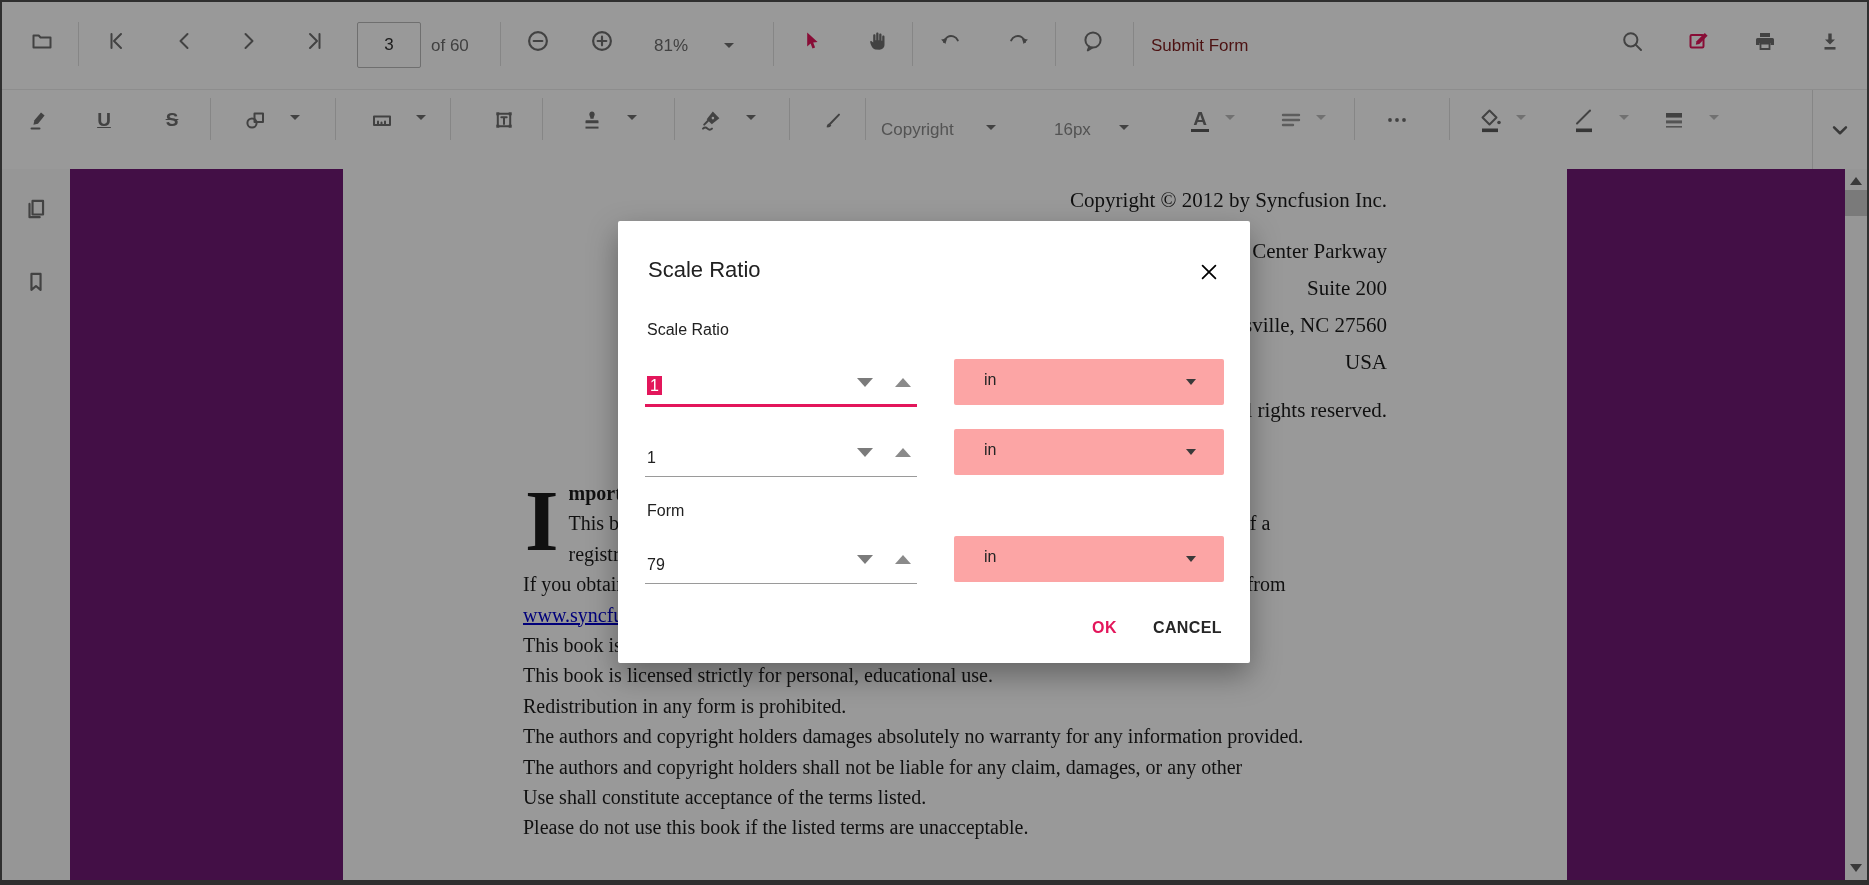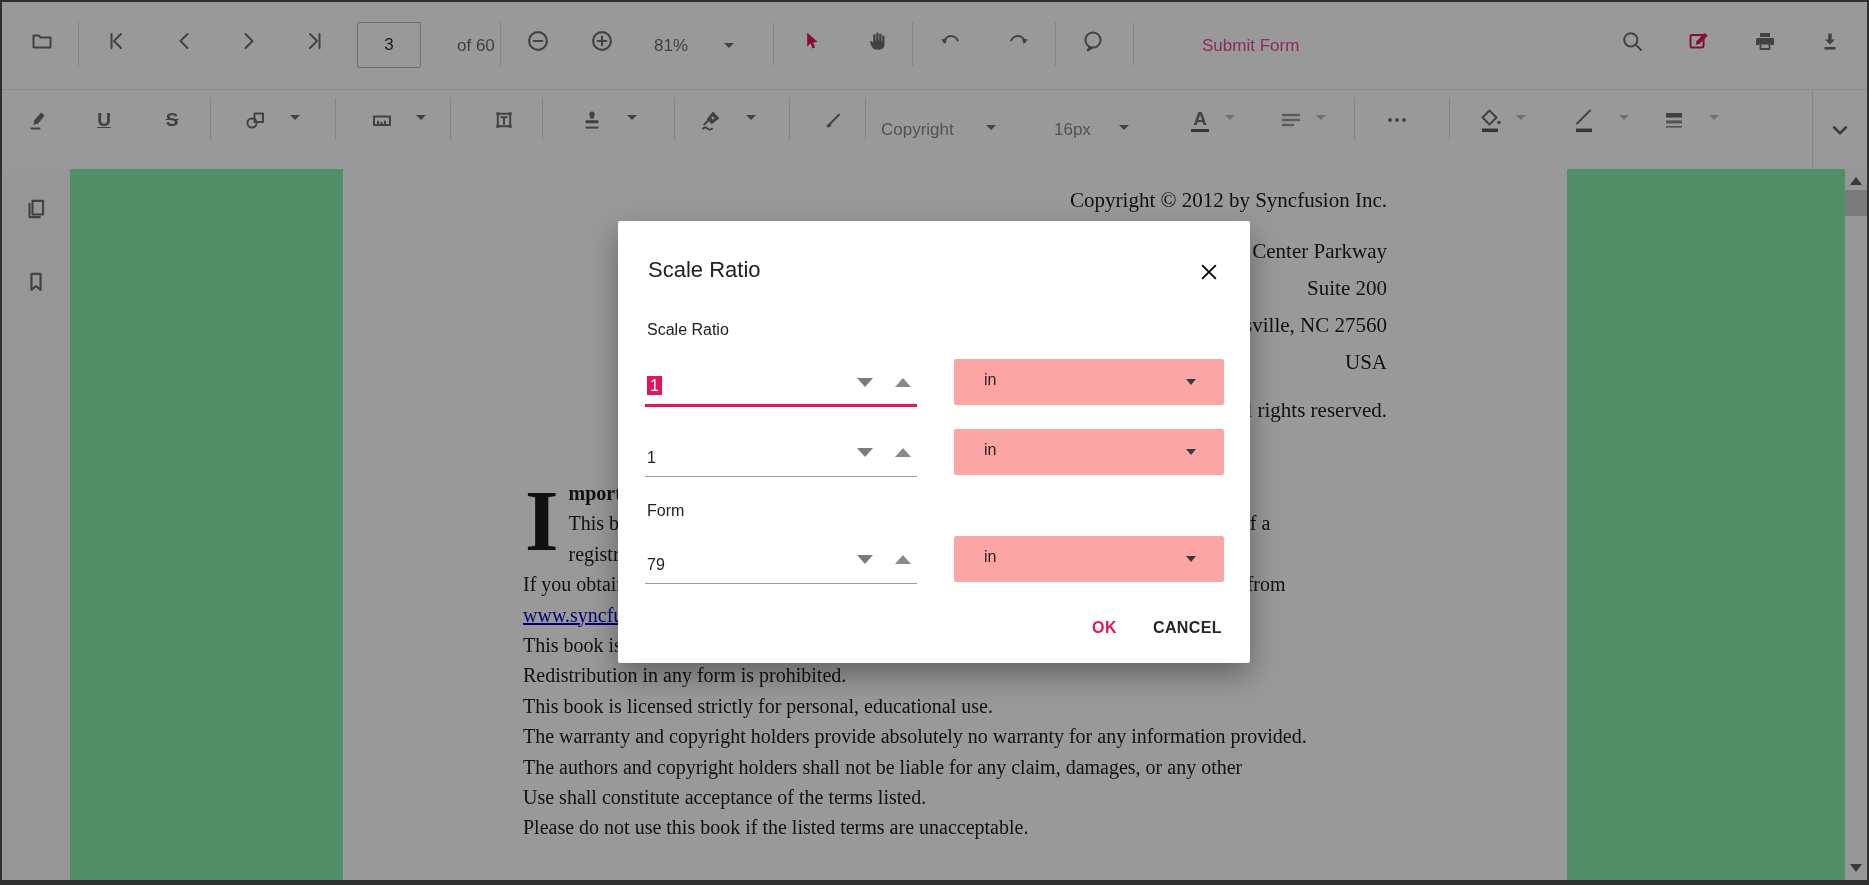--- a/index.html
+++ b/index.html
@@ -22,21 +22,21 @@
   .caret.dis{border-top-color:#bdbdbd;}
   .tb-text{position:absolute;top:0;height:87px;display:flex;align-items:center;color:#6d6d6d;font-size:17px;}
   .tb2 .tb-text{height:79px;color:#8a8a8a;}
   .pageinput{position:absolute;left:355px;top:20px;width:62px;height:44px;border:1px solid #b9b9b9;border-radius:2px;
              background:#fff;display:flex;align-items:center;justify-content:center;font-size:17px;color:#333;}
   .glyphU{font-size:19px;color:#6f6f6f;text-decoration:underline;font-weight:bold;}
   .glyphS{font-size:19px;color:#6f6f6f;text-decoration:line-through;font-weight:bold;}
   .glyphA{font-size:19px;color:#6f6f6f;font-weight:bold;border-bottom:3px solid #5a5a5a;line-height:20px;padding:0 2px;}
   .collapse{position:absolute;right:0;top:0;width:54px;height:79px;border-left:1px solid #e0e0e0;display:flex;align-items:center;justify-content:center;cursor:pointer;}
   
-  .content{position:absolute;left:0;top:167px;right:0;bottom:0;background:#86efac;overflow:hidden;}
+  .content{position:absolute;left:0;top:167px;right:0;bottom:0;background:#701a75;overflow:hidden;}
   .sidebar{position:absolute;left:0;top:0;width:68px;height:100%;background:#fafafa;}
   .sbtn{position:absolute;left:12px;width:44px;height:44px;display:flex;align-items:center;justify-content:center;cursor:pointer;}
   .viewer{position:absolute;left:68px;top:0;right:0;bottom:0;overflow:hidden;}
   .page{position:absolute;left:273px;top:-40px;width:1224px;height:1010px;background:#fff;
         font-family:"Liberation Serif",serif;color:#1c1c1c;}
   .rblock{position:absolute;left:180px;right:180px;text-align:right;font-size:21px;}
   .lblock{position:absolute;left:180px;right:180px;text-align:left;font-size:20px;line-height:30.4px;}
   .dropcap{float:left;font-size:86px;line-height:82px;font-weight:bold;height:88px;margin:2px 10px 0 2px;}
   .doclink{color:#0000cc;text-decoration:underline;}
   
@@ -95,21 +95,21 @@
         </svg>
     </div>
     <div class="tbtn" style="left:291px">
       <svg width="24" height="24" viewBox="0 0 24 24">
           <path class="ic" d="M7 5l7 7-7 7M16.5 5v14" stroke-width="2.2"></path>
         </svg>
     </div>
     <div class="pageinput">
         <span>3</span>
       </div>
-    <div class="tb-text" style="left:455px">of 60</div>
+    <div class="tb-text" style="left:429px">of 60</div>
     <div class="sep1" style="left:498px"></div>
     <div class="tbtn" style="left:514px">
       <svg width="26" height="26" viewBox="0 0 24 24">
           <circle class="ic" cx="12" cy="12" r="8.2"></circle>
           <path class="ic" d="M8 12h8"></path>
         </svg>
     </div>
     <div class="tbtn" style="left:578px">
       <svg width="26" height="26" viewBox="0 0 24 24">
           <circle class="ic" cx="12" cy="12" r="8.2"></circle>
@@ -147,21 +147,21 @@
         </svg>
     </div>
     <div class="sep1" style="left:1053px"></div>
     <div class="tbtn" style="left:1069px">
       <svg width="24" height="24" viewBox="0 0 24 24">
           <circle class="ic" cx="12" cy="11" r="7.6"></circle>
           <path class="ic" d="M8.3 17.6 L6.8 21.4 L11.2 18.7" stroke-width="1.8"></path>
         </svg>
     </div>
     <div class="sep1" style="left:1131px"></div>
-    <div class="tb-text" style="left:1200px;color:#ec4899">Submit Form</div>
+    <div class="tb-text" style="left:1149px;color:#7f1d1d">Submit Form</div>
     <div class="tbtn" style="left:1608px">
       <svg width="24" height="24" viewBox="0 0 24 24">
           <circle class="ic" cx="10.8" cy="10.8" r="6.6" stroke-width="2.2"></circle>
           <path class="ic" d="M15.6 15.6 L21 21" stroke-width="2.2"></path>
         </svg>
     </div>
     <div class="tbtn" style="left:1675px">
       <svg width="24" height="24" viewBox="0 0 24 24">
           <rect class="ic pink" x="3.5" y="6" width="13" height="12.5" rx="1.2"></rect>
           <polygon class="pinkf" points="12.3,15 20.6,6.7 17.8,3.9 9.5,12.2 8.8,15.7"></polygon>
@@ -333,23 +333,23 @@
         <div class="rblock" style="top:269px">All rights reserved.</div>
 
         <div class="lblock" style="top:349px">
           <span class="dropcap">I</span>
           <div style="font-weight:bold">mportant licensing information. Please read.</div>
           <div>This book is available for free download from www.syncfusion.com on completion of a</div>
           <div>registration form.</div>
           <div>If you obtained this book from any other source, please register and download a free copy from</div>
           <div><span class="doclink">www.syncfusion.com.</span></div>
           <div>This book is licensed for reading only if obtained from www.syncfusion.com.</div>
+          <div>This book is licensed strictly for personal, educational use.</div>
           <div>Redistribution in any form is prohibited.</div>
-          <div>This book is licensed strictly for personal, educational use.</div>
-          <div>The warranty and copyright holders provide absolutely no warranty for any information provided.</div>
+          <div>The authors and copyright holders damages absolutely no warranty for any information provided.</div>
           <div>The authors and copyright holders shall not be liable for any claim, damages, or any other</div>
           <div>Use shall constitute acceptance of the terms listed.</div>
           <div>Please do not use this book if the listed terms are unacceptable.</div>
         </div>
       </div>
 
       <div class="vscroll">
         <div class="varrow up"></div>
         <div class="vthumb"></div>
         <div class="varrow down"></div>

